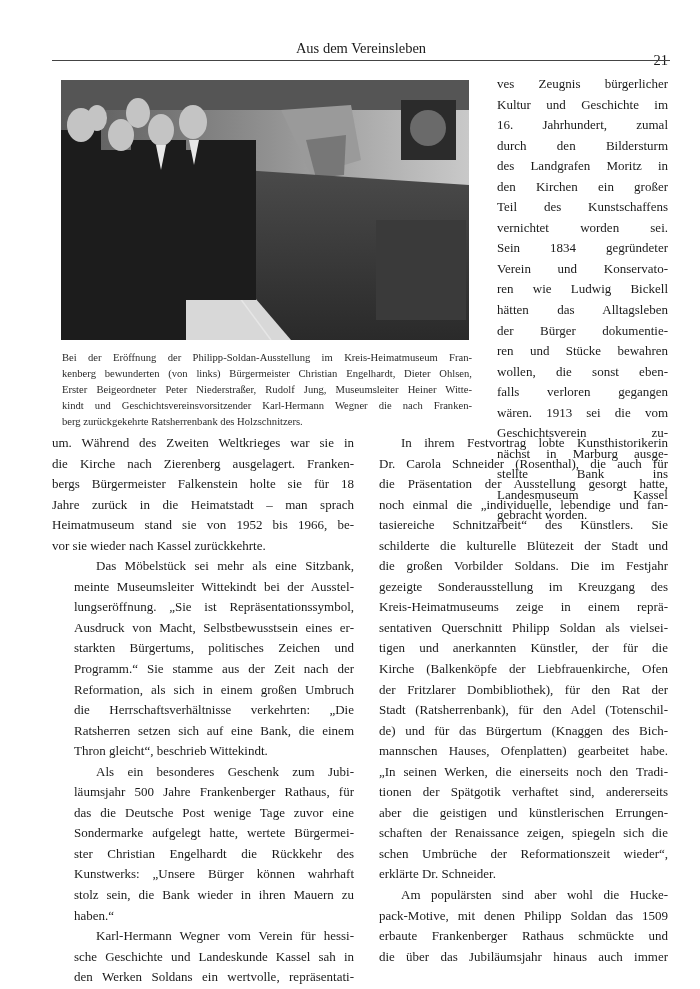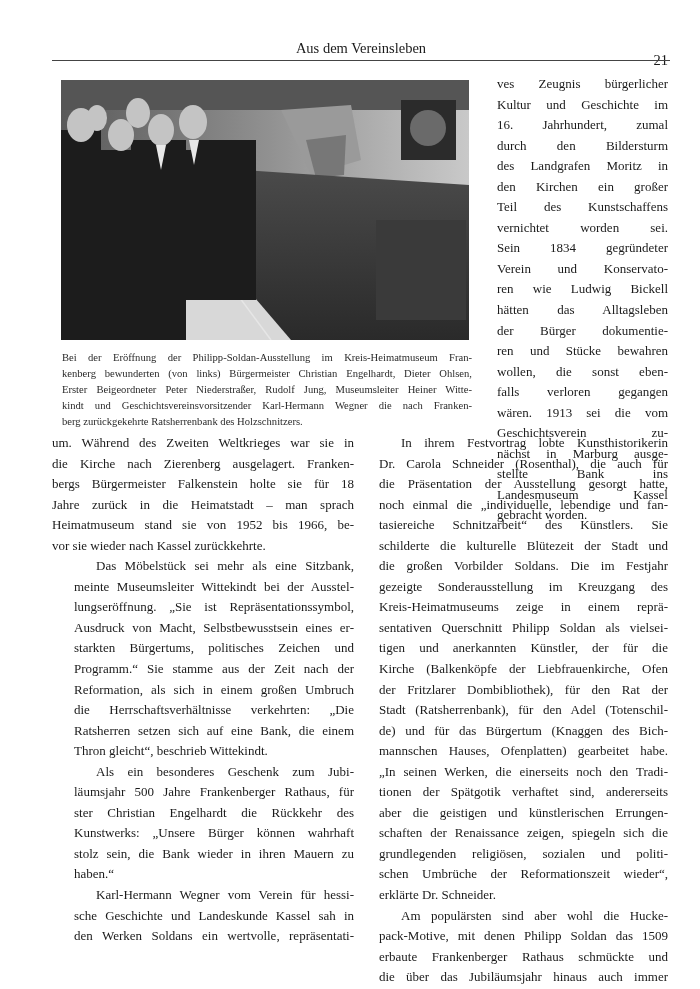--- a/index.html
+++ b/index.html
@@ -129,20 +129,22 @@
     <span class="line">starkten Bürgertums, politisches Zeichen und</span>
     <span class="line">Programm.“ Sie stamme aus der Zeit nach der</span>
     <span class="line">Reformation, als sich in einem großen Umbruch</span>
     <span class="line">die Herrschaftsverhältnisse verkehrten: „Die</span>
     <span class="line">Ratsherren setzen sich auf eine Bank, die einem</span>
     <span class="line last">Thron gleicht“, beschrieb Wittekindt.</span>
   </p>
   <p class="ind">
     <span class="line" style="padding-left:22px">Als ein besonderes Geschenk zum Jubi-</span>
     <span class="line">läumsjahr 500 Jahre Frankenberger Rathaus, für</span>
+    <span class="line">das die Deutsche Post wenige Tage zuvor eine</span>
+    <span class="line">Sondermarke aufgelegt hatte, wertete Bürgermei-</span>
     <span class="line">ster Christian Engelhardt die Rückkehr des</span>
     <span class="line">Kunstwerks: „Unsere Bürger können wahrhaft</span>
     <span class="line">stolz sein, die Bank wieder in ihren Mauern zu</span>
     <span class="line last">haben.“</span>
   </p>
   <p class="ind">
     <span class="line" style="padding-left:22px">Karl-Hermann Wegner vom Verein für hessi-</span>
     <span class="line">sche Geschichte und Landeskunde Kassel sah in</span>
     <span class="line">den Werken Soldans ein wertvolle, repräsentati-</span>
   </p>
@@ -163,21 +165,20 @@
     <span class="line">tigen und anerkannten Künstler, der für die</span>
     <span class="line">Kirche (Balkenköpfe der Liebfrauenkirche, Ofen</span>
     <span class="line">der Fritzlarer Dombibliothek), für den Rat der</span>
     <span class="line">Stadt (Ratsherrenbank), für den Adel (Totenschil-</span>
     <span class="line">de) und für das Bürgertum (Knaggen des Bich-</span>
     <span class="line">mannschen Hauses, Ofenplatten) gearbeitet habe.</span>
     <span class="line">„In seinen Werken, die einerseits noch den Tradi-</span>
     <span class="line">tionen der Spätgotik verhaftet sind, andererseits</span>
     <span class="line">aber die geistigen und künstlerischen Errungen-</span>
     <span class="line">schaften der Renaissance zeigen, spiegeln sich die</span>
-    <span class="line">grundlegenden religiösen, sozialen und politi-</span>
     <span class="line">schen Umbrüche der Reformationszeit wieder“,</span>
     <span class="line last">erklärte Dr. Schneider.</span>
   </p>
   <p class="ind">
     <span class="line" style="padding-left:22px">Am populärsten sind aber wohl die Hucke-</span>
     <span class="line">pack-Motive, mit denen Philipp Soldan das 1509</span>
     <span class="line">erbaute Frankenberger Rathaus schmückte und</span>
     <span class="line">die über das  Jubiläumsjahr hinaus auch immer</span>
   </p>
 </div>

